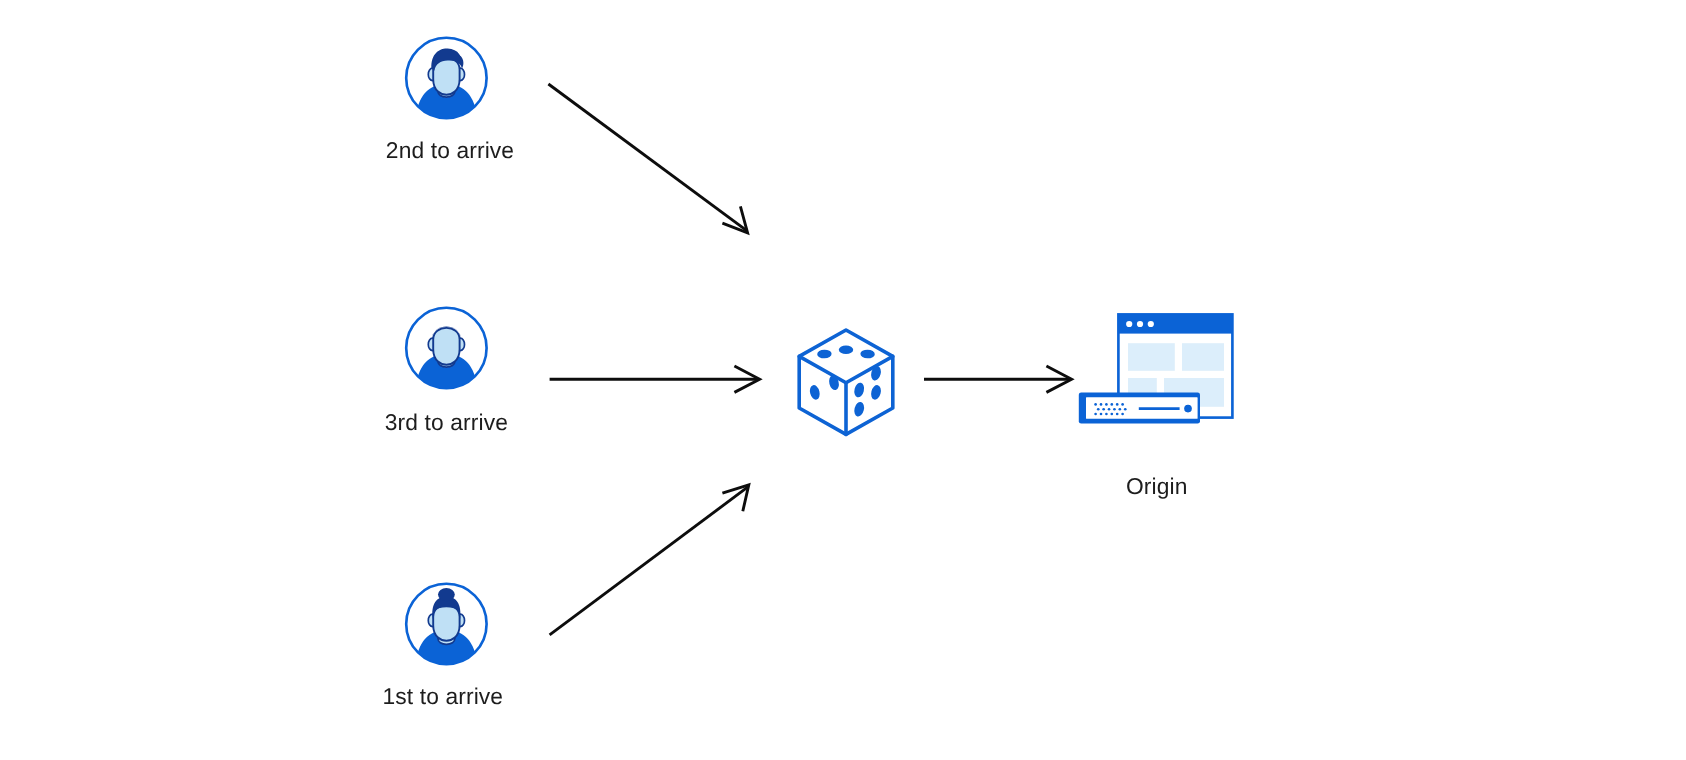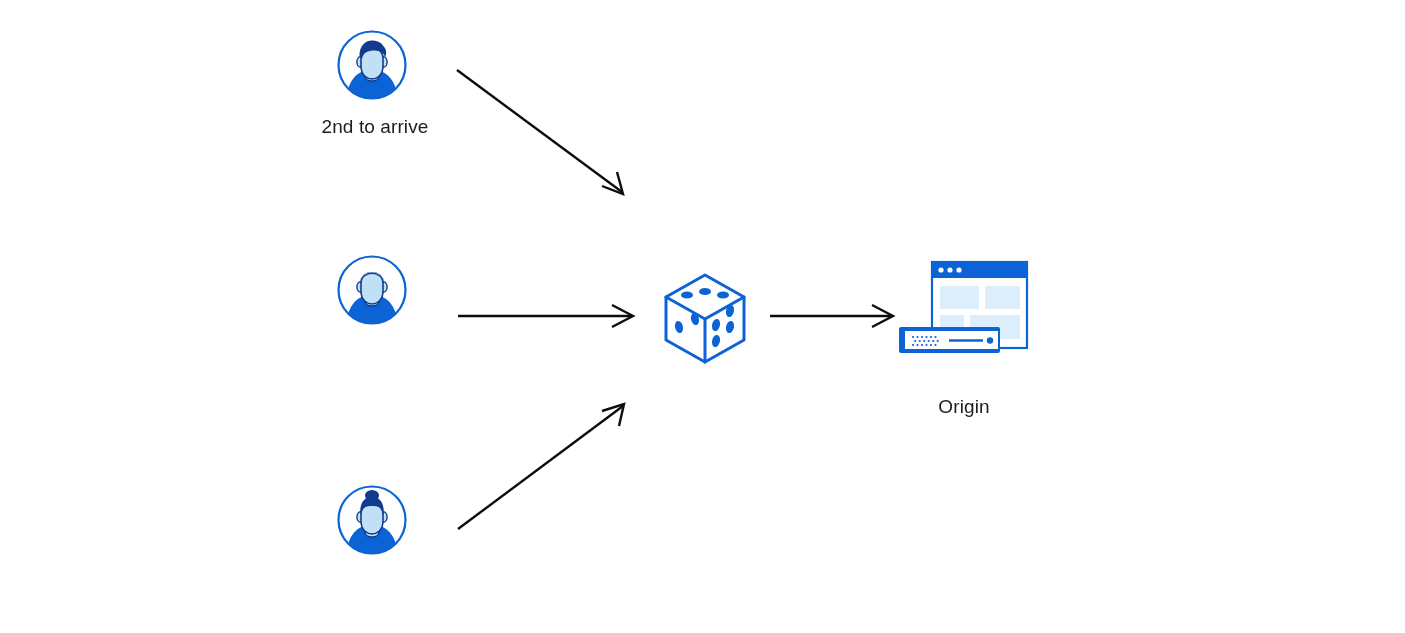--- a/index.html
+++ b/index.html
@@ -108,40 +108,42 @@
       <g clip-path="url(#clipB)">
         <path d="M37 42 C22 42 13 52 11 72 L63 72 C61 52 52 42 37 42 Z" fill="#0b63d6"></path>
         <path d="M30 38 h14 v10 c0 3 -3 5 -7 5 s-7 -2 -7 -5 z" fill="#bfe0f5" stroke="#123a8f" stroke-width="1.5"></path>
         <ellipse cx="25.5" cy="34" rx="3.6" ry="5.2" fill="#bfe0f5" stroke="#123a8f" stroke-width="1.4"></ellipse>
         <ellipse cx="48.5" cy="34" rx="3.6" ry="5.2" fill="#bfe0f5" stroke="#123a8f" stroke-width="1.4"></ellipse>
         <path d="M26 30 C26 17 48 17 48 30 L48 38 C48 48 41 51 37 51 C33 51 26 48 26 38 Z" fill="#bfe0f5" stroke="#123a8f" stroke-width="1.6"></path>
         <path d="M25.5 28 C25.5 16 48.5 16 48.5 28 L48.5 26 C47 21.5 42 19.5 37 19.5 C32 19.5 27 21.5 25.5 26 Z" fill="#123a8f"></path>
       </g>
     </svg>
   </div>
+  <div class="node-label" style="left:272px; top:342px; width:200px;">3rd to arrive</div>
 
   <div class="avatar-wrap" style="left:335px; top:483px;">
     <svg width="74" height="74" viewBox="0 0 74 74">
       <defs>
         <clipPath id="clipC">
             <circle cx="37" cy="37" r="33.5"></circle>
           </clipPath>
       </defs>
       <circle cx="37" cy="37" r="33.5" fill="#ffffff" stroke="#0b63d6" stroke-width="2.2"></circle>
       <g clip-path="url(#clipC)">
         <path d="M37 42 C22 42 13 52 11 72 L63 72 C61 52 52 42 37 42 Z" fill="#0b63d6"></path>
         <path d="M30 38 h14 v11 c0 3 -3 5 -7 5 s-7 -2 -7 -5 z" fill="#bfe0f5" stroke="#123a8f" stroke-width="1.5"></path>
         <ellipse cx="25.5" cy="34" rx="3.6" ry="5.2" fill="#bfe0f5" stroke="#123a8f" stroke-width="1.4"></ellipse>
         <ellipse cx="48.5" cy="34" rx="3.6" ry="5.2" fill="#bfe0f5" stroke="#123a8f" stroke-width="1.4"></ellipse>
         <path d="M26 31 C26 18 48 18 48 31 L48 38 C48 48 41 51 37 51 C33 51 26 48 26 38 Z" fill="#bfe0f5" stroke="#123a8f" stroke-width="1.6"></path>
         <path d="M25.5 33 C24 20 29 14 37 14 C45 14 50 20 48.5 33 C48 26 46 23 37 23 C28 23 26 26 25.5 33 Z" fill="#123a8f"></path>
         <ellipse cx="37" cy="12.5" rx="7" ry="5.5" fill="#123a8f"></ellipse>
       </g>
     </svg>
   </div>
+  <div class="node-label" style="left:269px; top:571px; width:200px;">1st to arrive</div>
 
   <div class="dice-wrap" style="left:659px; top:270px;">
     <svg width="92" height="96" viewBox="0 0 92 96">
       <g fill="none" stroke="#0d63d4" stroke-width="3" stroke-linejoin="round" stroke-linecap="round">
         <path d="M46 5 L85 27 L85 70 L46 92 L7 70 L7 27 Z"></path>
         <path d="M7 27 L46 49 L85 27"></path>
         <path d="M46 49 L46 92"></path>
       </g>
       <g fill="#0d63d4">
 

